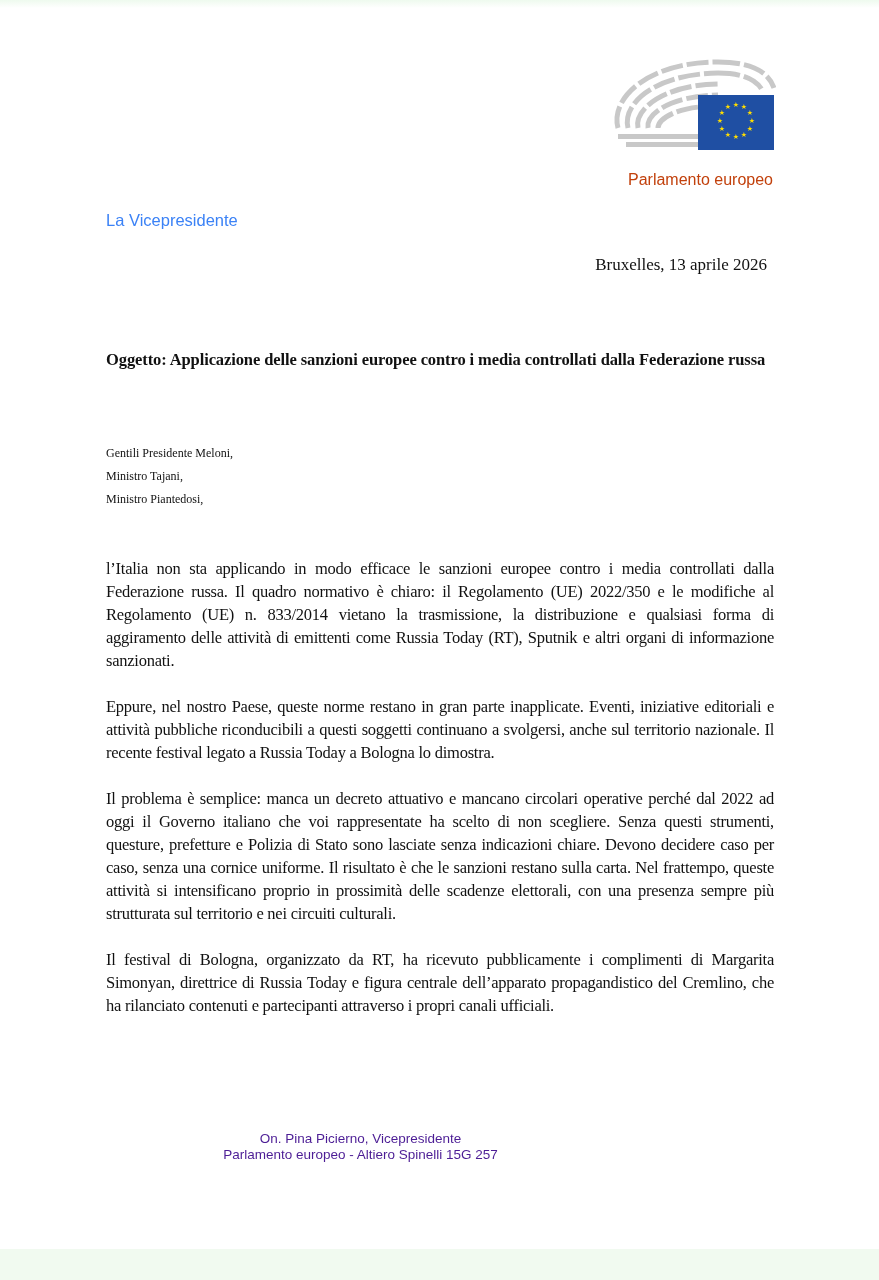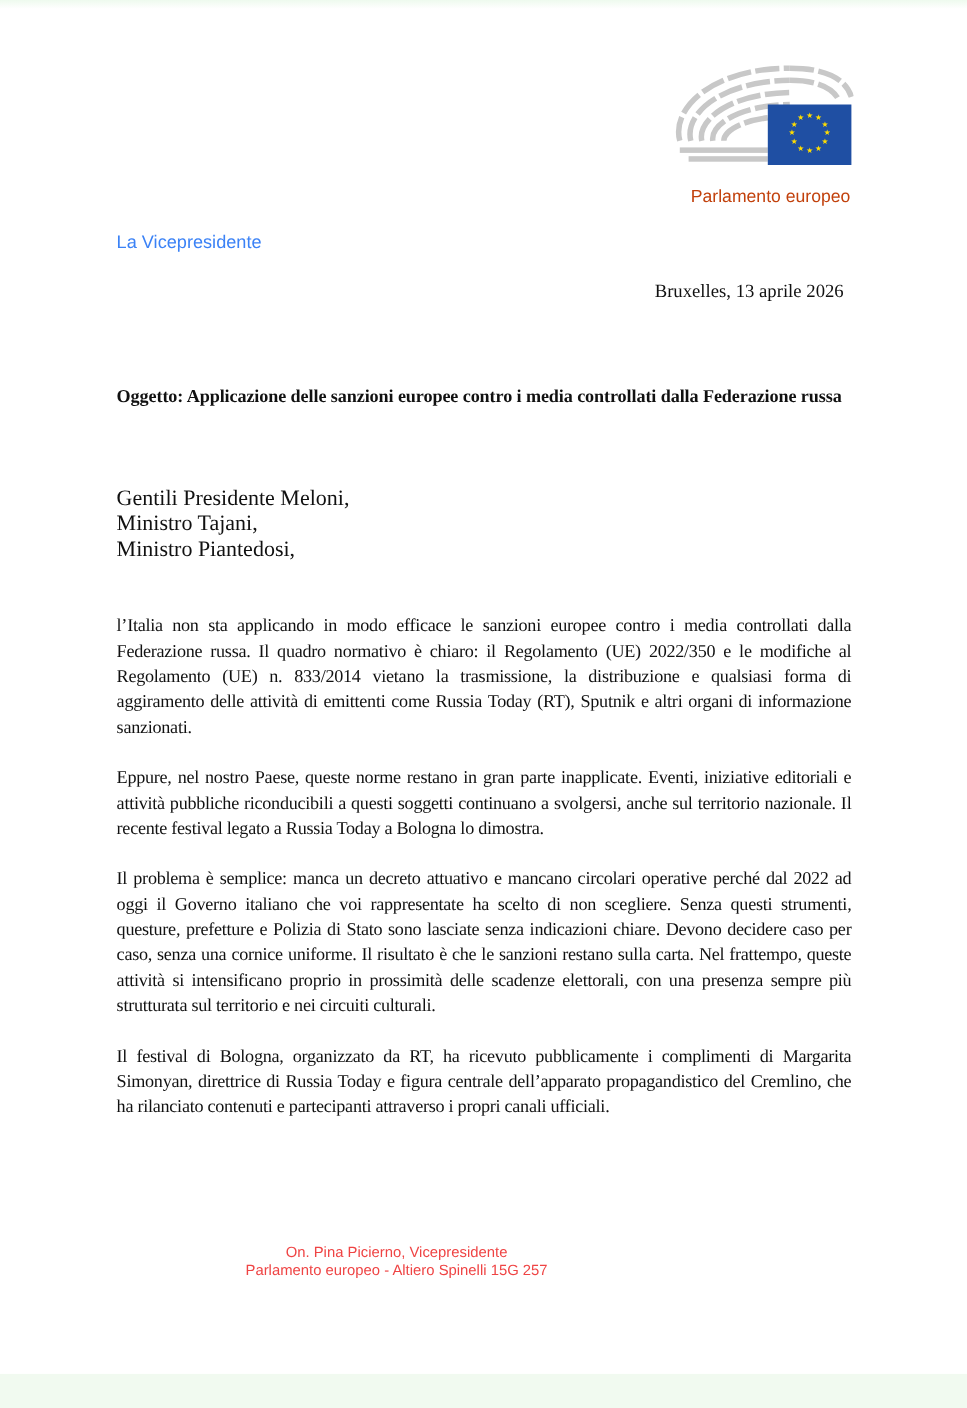--- a/index.html
+++ b/index.html
@@ -35,34 +35,34 @@
       font-size: 17px;
     }
     .subject {
       position: absolute; left: 106px; top: 347px; width: 668px;
       font-size: 16.5px; font-weight: bold; line-height: 25px;
       font-family: "Liberation Serif", serif;
       letter-spacing: -0.1px;
     }
     .salutation {
       position: absolute; left: 106px; top: 442px;
-      font-size: 20px; line-height: 23px;
+      font-size: 12px; line-height: 23px;
     }
     .salutation div { white-space: nowrap; }
     .body-text {
       position: absolute; left: 106px; top: 557px; width: 668px;
       font-size: 16.5px; line-height: 23px; text-align: justify;
       letter-spacing: -0.25px;
     }
     .body-text p { margin: 0 0 23px 0; }
     .footer {
       position: absolute; left: 0; top: 1131px; width: 721px;
       text-align: center;
       font-family: "Liberation Sans", sans-serif; font-size: 13.5px;
-      color: #ef4444; line-height: 16px;
+      color: #4c1d95; line-height: 16px;
     }
   </style>
 </head>
 <body>
 
 <div class="top-band"></div>
 
 <div class="logo">
   <svg width="168" height="92" viewBox="0 0 168 92">
     <g fill="none" stroke="#c8c8c8" stroke-width="5" stroke-dasharray="22 4">

